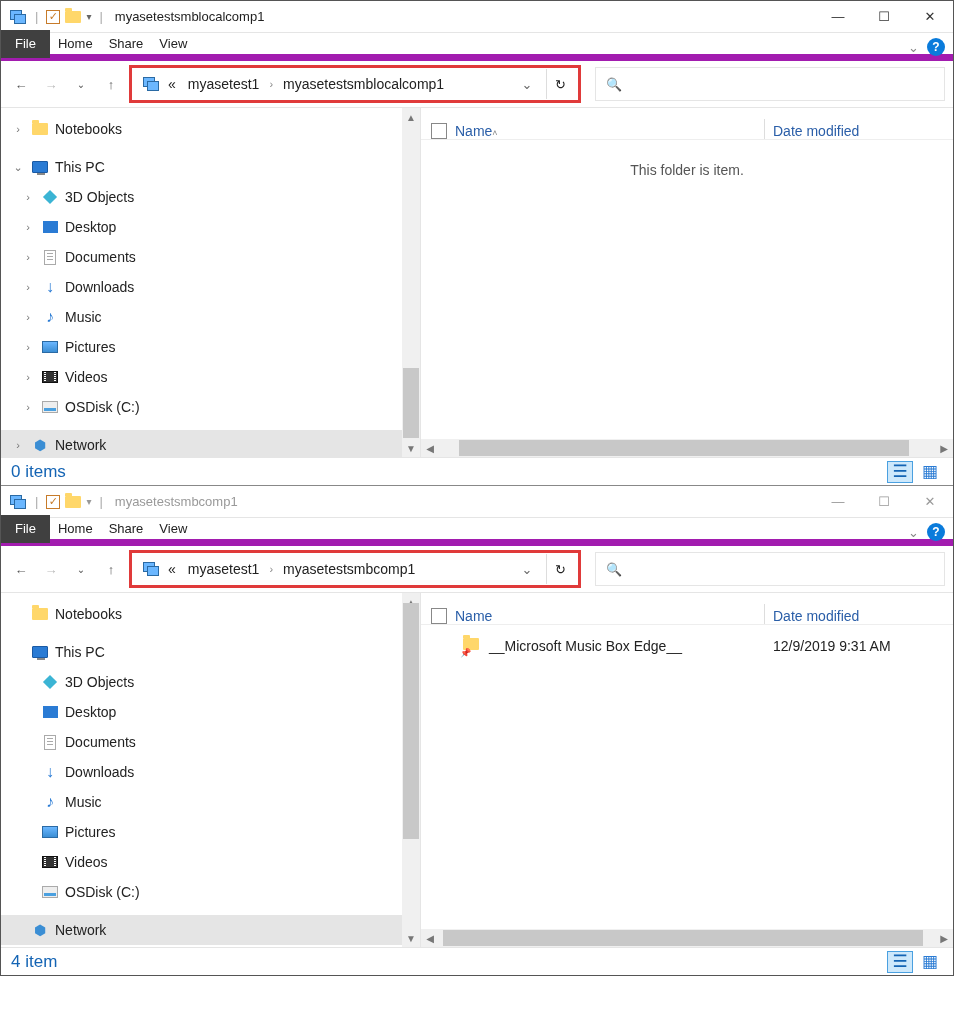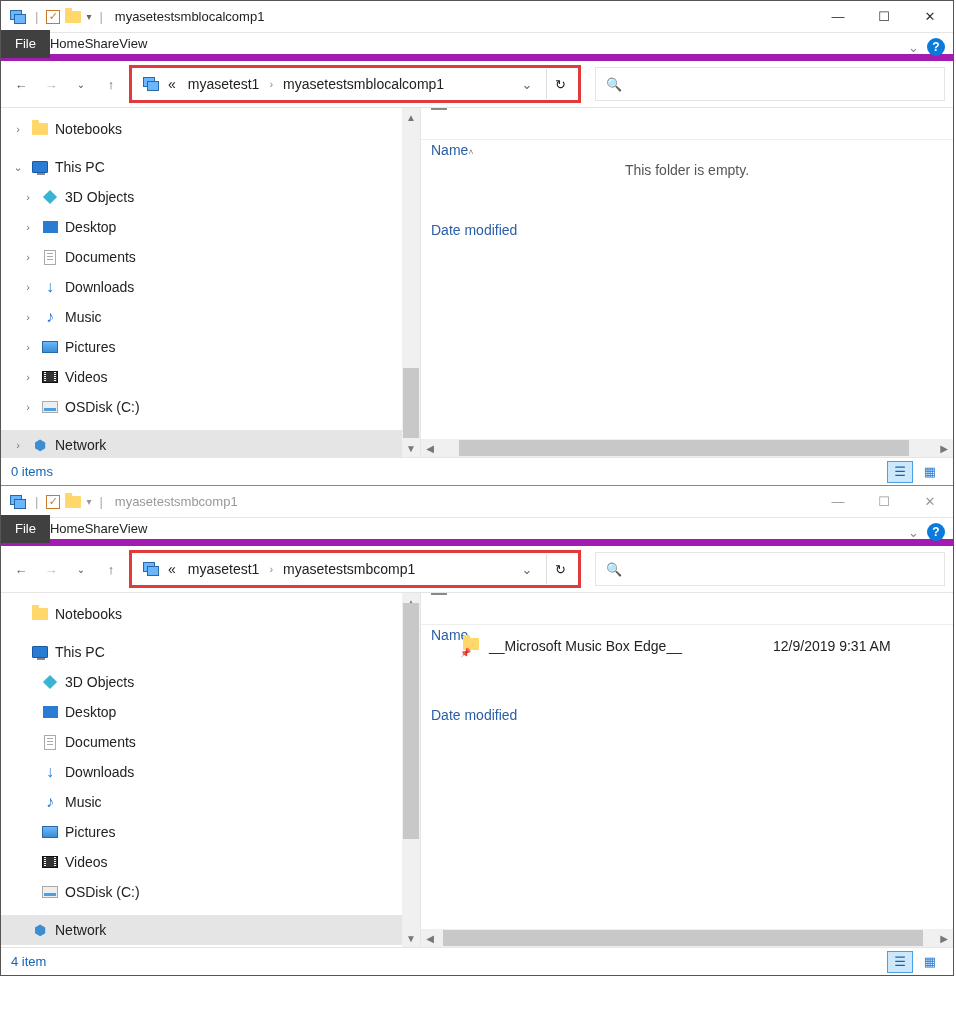--- a/index.html
+++ b/index.html
@@ -12,21 +12,21 @@
   .titlebar .qat { display:flex; align-items:center; gap:4px; }
   .titlebar .title { margin-left:8px; font-size:13px; }
   .titlebar .spacer { flex:1; }
   .winctrl { display:flex; }
   .winbtn { width:46px; height:32px; display:flex; align-items:center; justify-content:center; font-size:13px; color:#333; }
   .divider { color:#aaa; margin:0 4px; }
 
   
   .menubar { display:flex; align-items:center; height:28px; border-bottom:7px solid #a21caf; position:relative; }
   .file-tab { background:#404040; color:#fff; padding:0 14px; height:28px; display:flex; align-items:center; font-size:13px; }
-  .menu-item { padding:0 0; height:28px; display:flex; align-items:center; font-size:13px; }
+  .menu-item { padding:0 8px; height:28px; display:flex; align-items:center; font-size:13px; }
   .menubar .right { position:absolute; right:8px; top:0; height:28px; display:flex; align-items:center; gap:8px; }
   .help-icon { width:18px; height:18px; border-radius:50%; background:#0a7bdb; color:#fff; display:flex; align-items:center; justify-content:center; font-size:12px; font-weight:bold; }
 
   
   .navbar { display:flex; align-items:center; height:46px; padding:6px 8px; gap:6px; }
   .navbtn { width:24px; height:24px; display:flex; align-items:center; justify-content:center; color:#555; }
   .navbtn.disabled { color:#bbb; }
   .addrbox { flex:1; display:flex; align-items:center; height:34px; }
   .addr-highlight { border:3px solid #e03a3a; display:flex; align-items:center; height:38px; flex:1; padding:0 4px;}
   .addrbox .inner { display:flex; align-items:center; flex:1; padding:0 6px; gap:4px; height:30px; }
@@ -46,37 +46,37 @@
   .tree { padding:6px 0; }
   .node { display:flex; align-items:center; height:30px; padding-left:10px; gap:6px; font-size:14px;}
   .node.selected { background:#e5e5e5; }
   .node .chev { width:14px; text-align:center; color:#777; font-size:11px; }
   .node .chev.empty { visibility:hidden; }
   .indent1 { padding-left:20px; }
   .icon { width:18px; height:18px; display:inline-flex; align-items:center; justify-content:center; font-size:14px; }
 
   
   .listpane { flex:1; position:relative; display:flex; flex-direction:column; }
-  .colheader { display:flex; align-items:flex-start; height:32px; border-bottom:1px solid #eee; padding:0 10px; gap:32px; color:#2a5ea8;flex-direction:column; }
+  .colheader { display:flex; align-items:flex-end; height:32px; border-bottom:1px solid #eee; padding:0 10px; gap:8px; color:#2a5ea8; }
   .colheader .chk { width:16px; height:16px; border:1px solid #888; }
   .colheader .colname { flex:1; font-size:14px; }
   .colheader .colsort { font-size:9px; color:#888; margin-left:-4px;}
   .colheader .coldate { width:170px; font-size:14px; }
   .listbody { flex:1; display:flex; align-items:flex-start; justify-content:center; padding-top:22px; color:#555; font-size:14px; position:relative;}
   .hscroll { height:18px; background:#f0f0f0; display:flex; }
   .hscroll .harrow { width:18px; display:flex; align-items:center; justify-content:center; color:#777; font-size:10px;}
   .hscroll .htrack { flex:1; position:relative;}
   .hscroll .hthumb { position:absolute; top:1px; bottom:1px; background:#c8c8c8;}
 
   .row { display:flex; align-items:center; height:30px; padding:0 10px; gap:16px; width:100%; font-size:14px; color:#222; }
   .row .cellname { flex:1; display:flex; align-items:center; gap:8px;}
   .row .celldate { width:170px; }
 
   
-  .statusbar { display:flex; align-items:center; height:28px; padding:0 10px; border-top:1px solid #e5e5e5; font-size:13px; color:#1464b4; }
+  .statusbar { display:flex; align-items:center; height:28px; padding:0 10px; border-top:1px solid #e5e5e5; font-size:17px; color:#1464b4; }
   .statusbar .spacer { flex:1; }
   .view-toggle { display:flex; gap:4px; }
   .vbtn { width:26px; height:22px; border:1px solid transparent; display:flex; align-items:center; justify-content:center; }
   .vbtn.active { border:1px solid #4aa0e0; background:#cde8fb; }
 
   
   .ic-folder { width:16px; height:12px; background:#ffd76a; border-radius:1px; position:relative; display:inline-block;}
   .ic-folder::before { content:""; position:absolute; top:-3px; left:0; width:7px; height:3px; background:#ffd76a; border-radius:1px 1px 0 0;}
   .ic-pc { width:16px; height:12px; background:#2a7bd4; border:1px solid #1a5aa4; position:relative; display:inline-block; border-radius:1px;}
   .ic-pc::after{content:"";position:absolute;bottom:-3px;left:4px;width:8px;height:2px;background:#888;}
@@ -244,21 +244,21 @@
         <div class="arrow" style="position:absolute;bottom:0;">▼</div>
       </div>
     </div>
     <div class="listpane">
       <div class="colheader">
         <div class="chk"></div>
         <div class="colname"><span>Name</span> <span class="colsort">˄</span></div>
         <div style="width:1px;height:20px;background:#ddd;"></div>
         <div class="coldate">Date modified</div>
       </div>
-      <div class="listbody">This folder is empty.</div>
+      <div class="listbody">This folder is item.</div>
       <div class="hscroll">
         <div class="harrow">◀</div>
         <div class="htrack">
               <div class="hthumb" style="left:20px;width:450px;"></div>
             </div>
         <div class="harrow">▶</div>
       </div>
     </div>
   </div>
 

